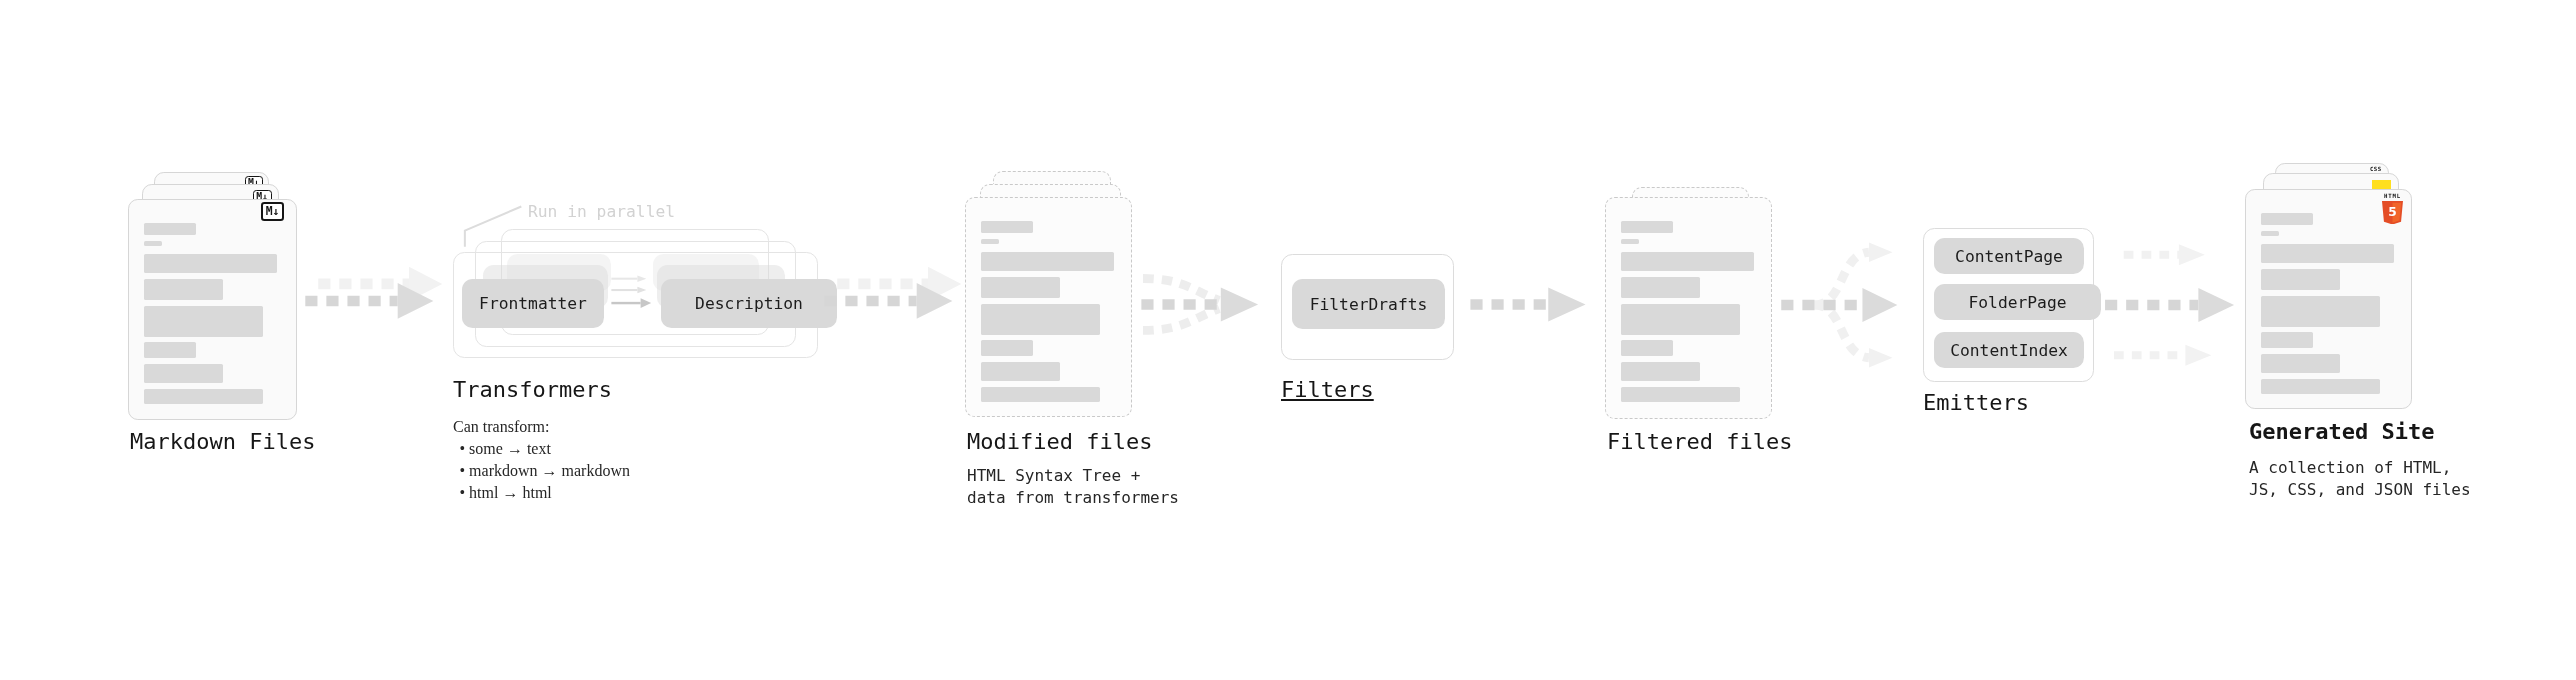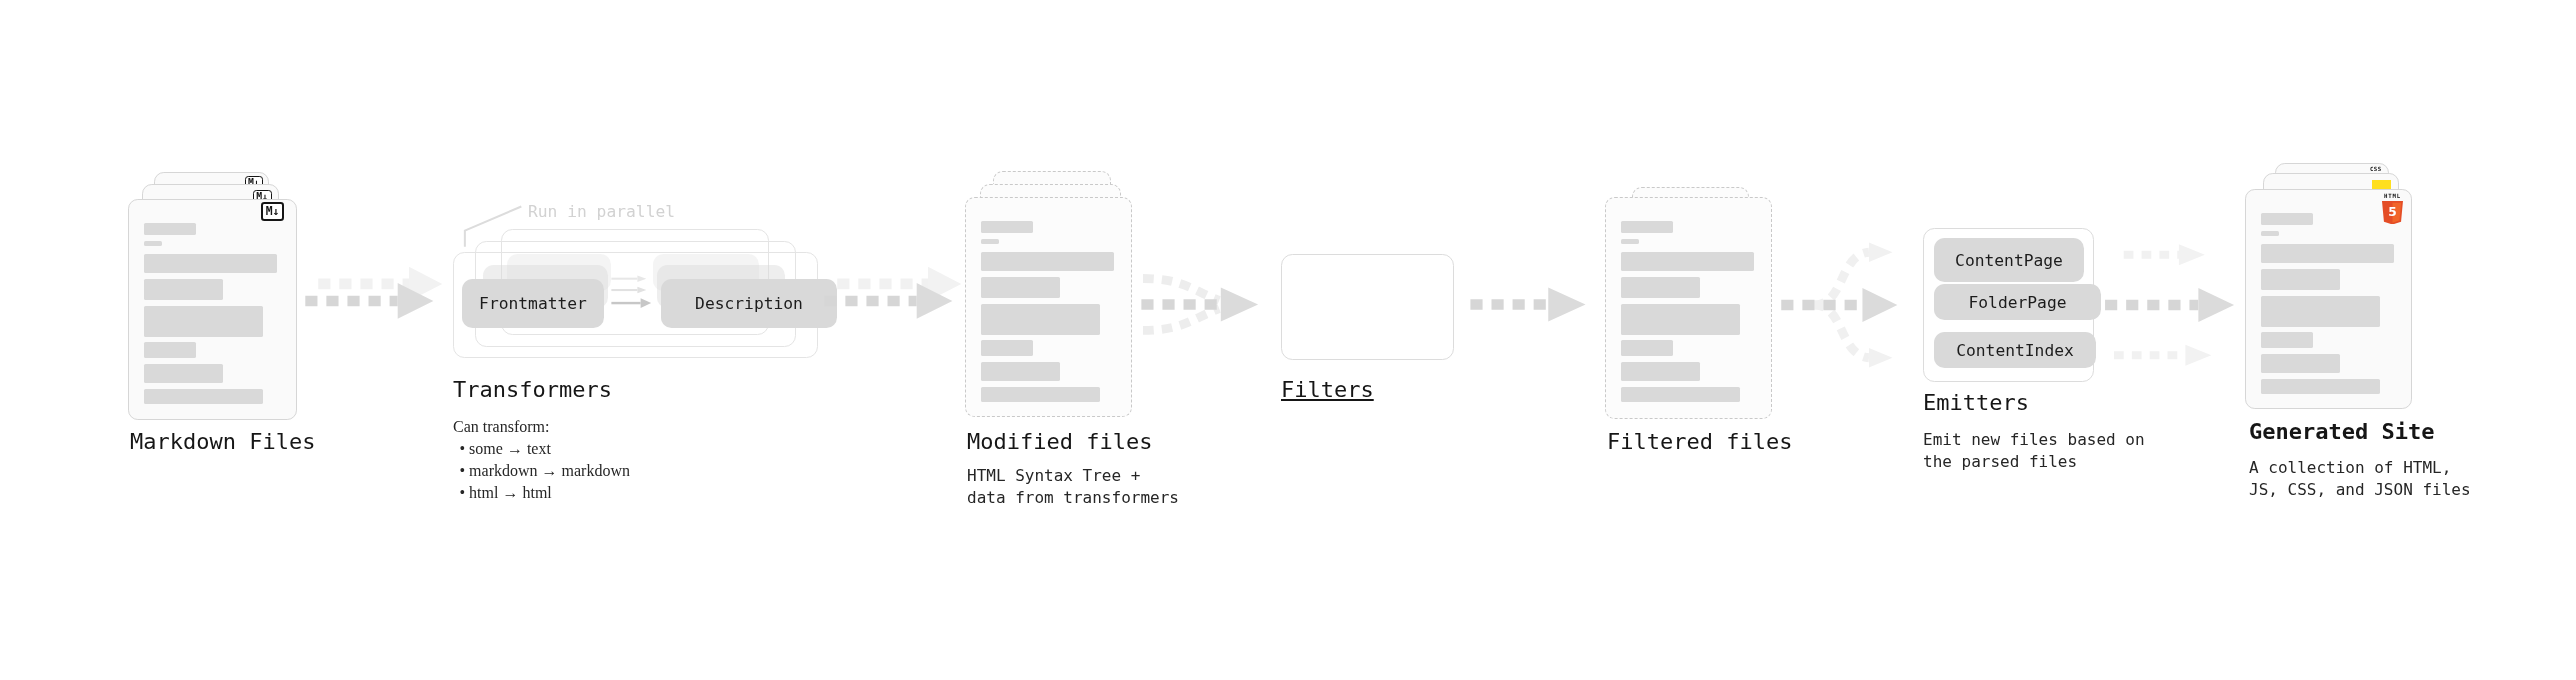--- a/index.html
+++ b/index.html
@@ -133,20 +133,21 @@
   </div>
 
   <svg class="abs" style="left:1138px;top:268px;" width="134" height="77" viewBox="0 0 165 95">
     <path d="M 6,13 C 55,13 68,28 100,40" fill="none" stroke="#ededed" stroke-width="11" stroke-dasharray="13 10"></path>
     <path d="M 6,77 C 55,77 68,62 100,50" fill="none" stroke="#ededed" stroke-width="11" stroke-dasharray="13 10"></path>
     <line x1="4" y1="45" x2="102" y2="45" stroke="#d6d6d6" stroke-width="13" stroke-dasharray="15 11"></line>
     <polygon points="102,24 148,45 102,66" fill="#dbdbdb"></polygon>
   </svg>
 
   <div class="card" style="left:1281px;top:254px;width:173px;height:106px;background:#ffffff;border-color:#dcdcdc;border-radius:11.4px;"></div>
+  <div class="pill" style="left:1292px;top:279px;width:153px;height:50px;">FilterDrafts</div>
   <div class="sec-title" style="left:1281px;top:377px;text-decoration:underline;">Filters</div>
 
   <svg class="abs" style="left:1467px;top:268px;" width="126" height="77" viewBox="0 0 155 95">
     <line x1="4" y1="45" x2="100" y2="45" stroke="#d6d6d6" stroke-width="13" stroke-dasharray="15 11"></line>
     <polygon points="100,24 146,45 100,66" fill="#dbdbdb"></polygon>
   </svg>
 
   <div class="dcard" style="left:1632px;top:187px;width:117px;height:81px;"></div>
   <div class="dcard" style="left:1605px;top:197px;width:167px;height:222px;">
     <div class="bars">
@@ -165,28 +166,24 @@
   <svg class="abs" style="left:1778px;top:240px;" width="134" height="134" viewBox="0 0 165 165">
     <path d="M 45,80 C 82,80 75,18 112,15" fill="none" stroke="#f0f0f0" stroke-width="11" stroke-dasharray="13 10"></path>
     <polygon points="112,3 141,15 112,27" fill="#f1f1f1"></polygon>
     <path d="M 45,80 C 82,80 75,142 112,145" fill="none" stroke="#f0f0f0" stroke-width="11" stroke-dasharray="13 10"></path>
     <polygon points="112,133 141,145 112,157" fill="#f1f1f1"></polygon>
     <line x1="4" y1="80" x2="104" y2="80" stroke="#d6d6d6" stroke-width="13" stroke-dasharray="15 11"></line>
     <polygon points="104,59 147,80 104,101" fill="#dbdbdb"></polygon>
   </svg>
 
   <div class="card" style="left:1923px;top:228px;width:171px;height:154px;background:#ffffff;border-color:#dcdcdc;border-radius:11.4px;"></div>
-  <div class="pill" style="left:1934px;top:238px;width:150px;height:44px;">ContentPage</div>
+  <div class="pill" style="left:1934px;top:238px;width:150px;height:36px;">ContentPage</div>
   <div class="pill" style="left:1934px;top:284px;width:167px;height:36px;">FolderPage</div>
-  <div class="pill" style="left:1934px;top:332px;width:162px;height:36px;">ContentIndex</div>
+  <div class="pill" style="left:1934px;top:332px;width:150px;height:36px;">ContentIndex</div>
   <div class="sec-title" style="left:1923px;top:390px;">Emitters</div>
-  <div class="sec-desc" style="left:1923px;top:429px;">
-    <div>Emit new files based on</div>
-    <div>the parsed files</div>
-  </div>
 
   <svg class="abs" style="left:2101px;top:236px;" width="142" height="138" viewBox="0 0 175 170">
     <line x1="28" y1="23" x2="96" y2="23" stroke="#f1f1f1" stroke-width="10" stroke-dasharray="12 10"></line>
     <polygon points="96,10 128,23 96,36" fill="#f2f2f2"></polygon>
     <line x1="5" y1="85" x2="120" y2="85" stroke="#d6d6d6" stroke-width="13" stroke-dasharray="15 11"></line>
     <polygon points="120,64 164,85 120,106" fill="#dbdbdb"></polygon>
     <line x1="16" y1="147" x2="104" y2="147" stroke="#f1f1f1" stroke-width="10" stroke-dasharray="12 10"></line>
     <polygon points="104,134 136,147 104,160" fill="#f2f2f2"></polygon>
   </svg>
 

